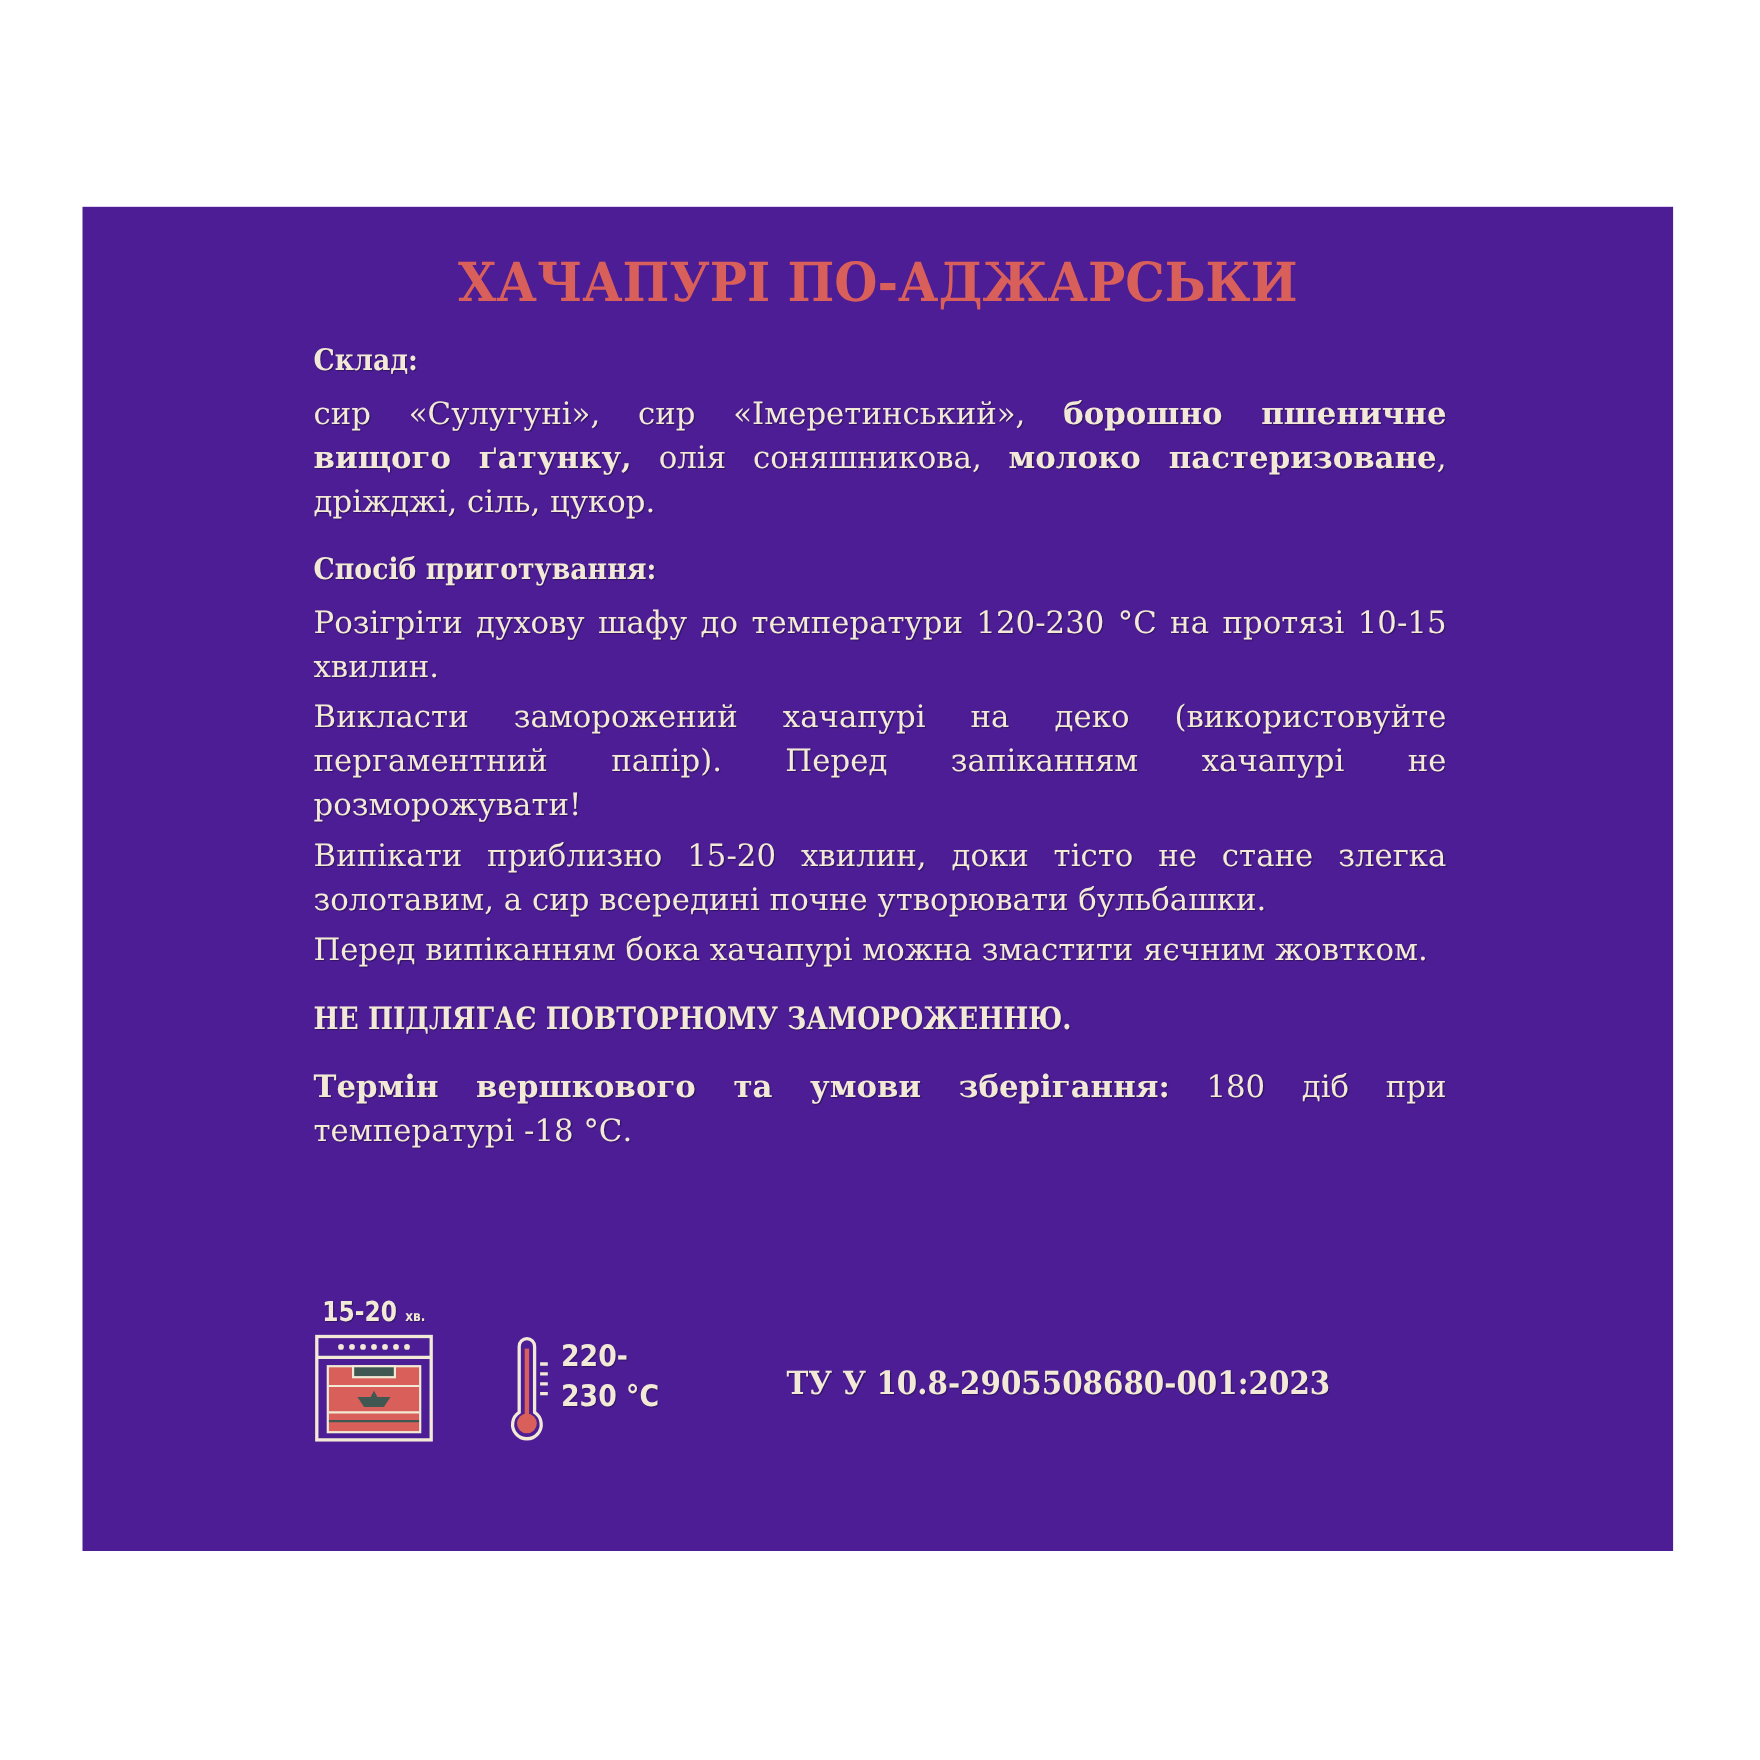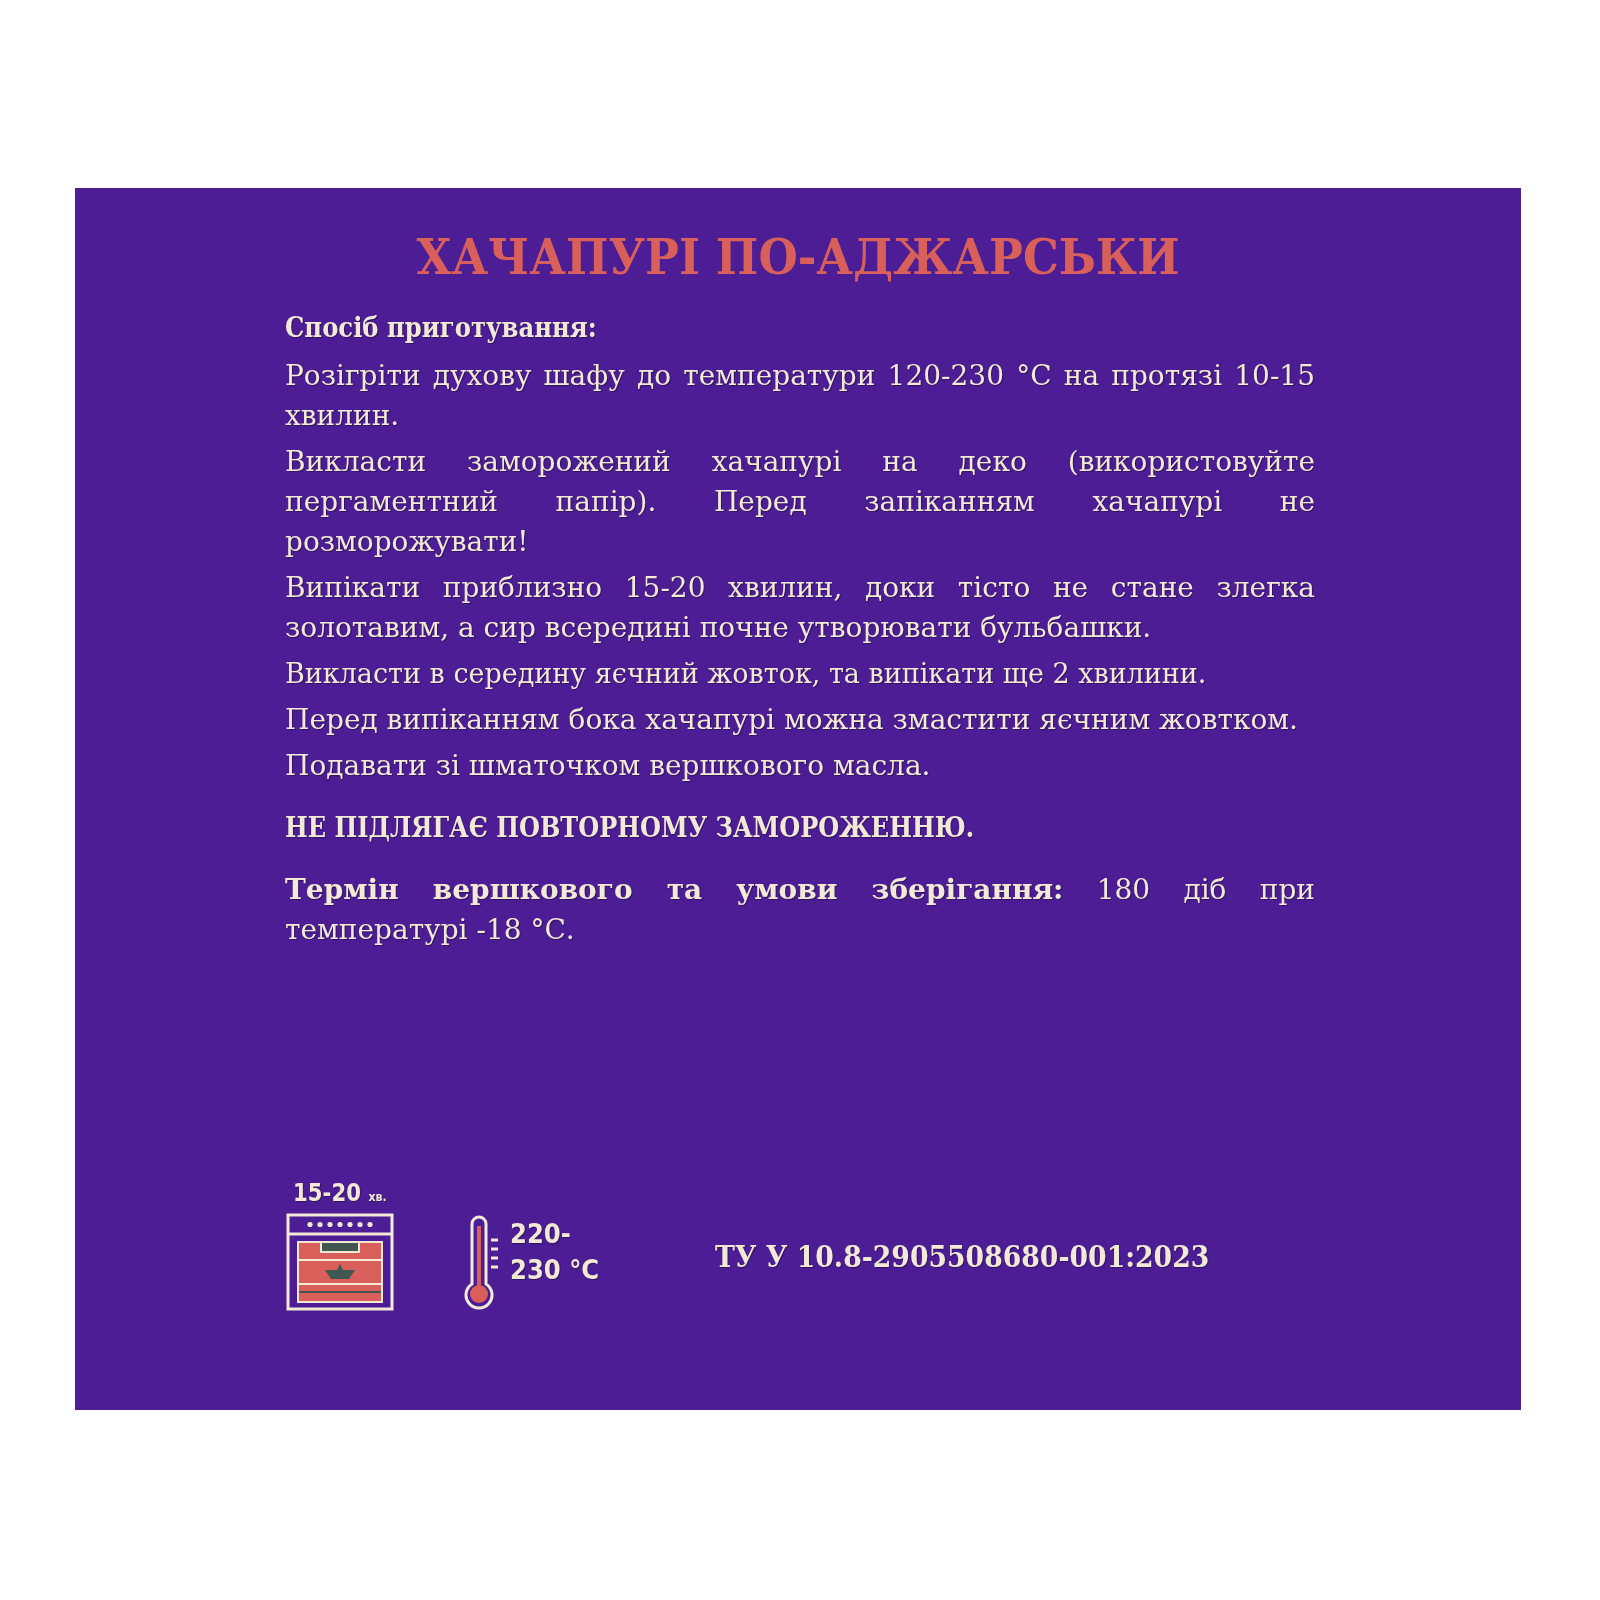--- a/index.html
+++ b/index.html
@@ -147,29 +147,31 @@
   </style>
 </head>
 <body>
 
 <div class="panel">
 
   <div class="title">ХАЧАПУРІ ПО-АДЖАРСЬКИ</div>
 
   <div class="content">
 
+    <div class="block">
+      <p class="heading">Склад:</p>
+      <p><span>сир «Сулугуні», сир «Імеретинський», </span><b>борошно пшеничне вищого ґатунку,</b><span> олія соняшникова, </span><b>молоко пастеризоване</b><span>, дріжджі, сіль, цукор.</span></p>
+    </div>
 
     <div class="block" style="margin-bottom:11px;">
       <p class="heading">Спосіб приготування:</p>
       <p class="step">Розігріти духову шафу до температури 120-230 °С на протязі 10-15 хвилин.</p>
       <p class="step">Викласти заморожений хачапурі на деко (використовуйте пергаментний папір). Перед запіканням хачапурі не розморожувати!</p>
       <p class="step">Випікати приблизно 15-20 хвилин, доки тісто не стане злегка золотавим, а сир всередині почне утворювати бульбашки.</p>
-      <p class="step" style="font-size:27px; white-space:nowrap; text-align:left;">Викласти в середину яєчний жовток, та випікати ще 2 хвилини.</p>
       <p class="step">Перед випіканням бока хачапурі можна змастити яєчним жовтком.</p>
-      <p class="step">Подавати зі шматочком вершкового масла.</p>
     </div>
 
     <p class="warning">НЕ ПІДЛЯГАЄ ПОВТОРНОМУ ЗАМОРОЖЕННЮ.</p>
 
     <p><b>Термін вершкового та умови зберігання:</b><span> 180 діб при температурі -18 °С.</span></p>
   </div>
 
   <div class="footer">
 
     <div class="oven">

